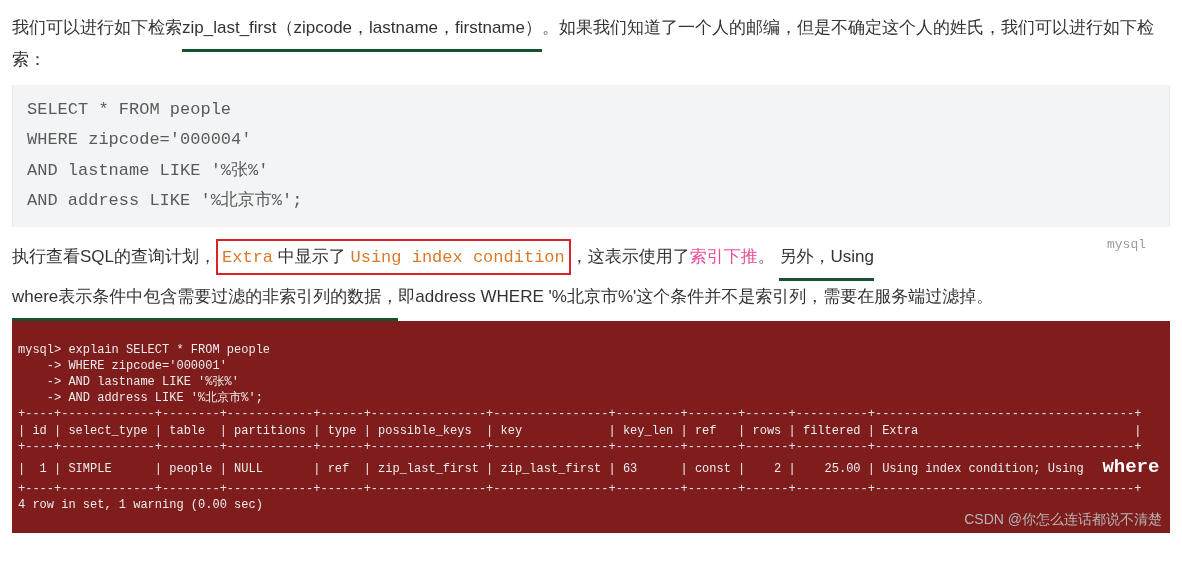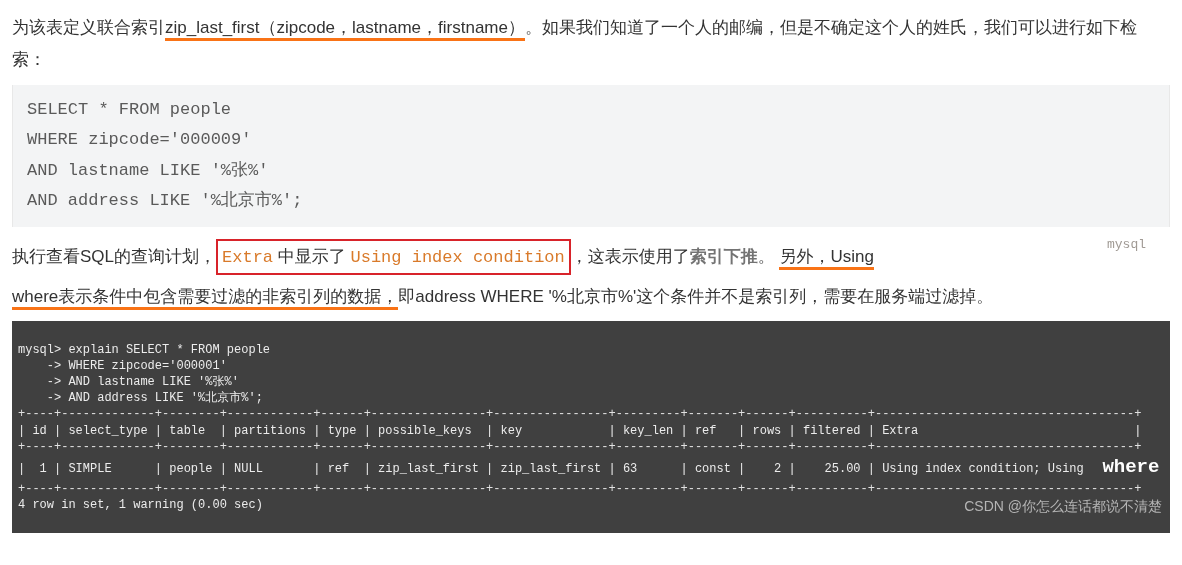--- a/index.html
+++ b/index.html
@@ -7,76 +7,76 @@
     padding: 12px;
     font-family: -apple-system, "Segoe UI", "PingFang SC", "Microsoft YaHei", sans-serif;
     font-size: 17px;
     line-height: 1.9;
     color: #333;
     background: #fff;
     width: 1158px;
   }
   .para { margin: 0 0 6px 0; }
   .red-underline {
-    border-bottom: 3px solid #f97316;
-    padding-bottom: 1px;
+    border-bottom: 3px solid #14532d;
+    padding-bottom: 12px;
   }
   .code-block {
     background: #f3f4f5;
     border-left: 1px solid #e8e8e8;
     border-right: 1px solid #e8e8e8;
     padding: 10px 14px;
     margin: 8px 0 12px 0;
     font-family: "Courier New", Consolas, monospace;
     font-size: 17px;
     color: #5a5a5a;
     white-space: pre;
     line-height: 1.8;
   }
   .red-box {
     border: 2px solid #d8232a;
     padding: 2px 4px;
     display: inline-block;
     line-height: 1.6;
   }
   .orange { color: #d97a2a; font-family: "Courier New", Consolas, monospace; }
-  .bold-dark { color: #737373; font-weight: bold; }
+  .bold-dark { color: #ec4899; font-weight: normal; }
   .mysql-tag { color:#a09a94; font-size:13px; font-family:"Courier New",monospace; }
   .term {
-    background: #404040;
+    background: #7f1d1d;
     color: #ececec;
     font-family: "Courier New", Consolas, monospace;
     font-size: 12px;
     line-height: 1.35;
     white-space: pre;
     padding: 4px 6px;
     margin-top: 8px;
     position: relative;
     overflow: hidden;
   }
   .term .sep { letter-spacing: 0; color:#e2e2e2; }
   .watermark {
     position:absolute;
     right:8px;
-    bottom:17px;
+    bottom:4px;
     color:#b5b5b5;
     font-size:14px;
     font-family:-apple-system,"Microsoft YaHei",sans-serif;
   }
   .white-bold { color:#fff; font-weight:bold; font-size:19px;}
 </style>
 </head>
 <body>
 
 <p class="para">
-  <span>为该表定义联合索引</span><span class="red-underline">zip_last_first（zipcode，lastname，firstname）</span><span>。如果我们知道了一个人的邮编，但是不确定这个人的姓氏，我们可以进行如下检索：</span>
+  <span>我们可以进行如下检索</span><span class="red-underline">zip_last_first（zipcode，lastname，firstname）</span><span>。如果我们知道了一个人的邮编，但是不确定这个人的姓氏，我们可以进行如下检索：</span>
 </p>
 
 <div class="code-block">SELECT * FROM people
-WHERE zipcode='000009'
+WHERE zipcode='000004'
 AND lastname LIKE '%张%'
 AND address LIKE '%北京市%';</div>
 
 <p class="para" style="position:relative;">
   <span>执行查看SQL的查询计划，</span><span class="red-box"><span class="orange">Extra</span><span> 中显示了 </span><span class="orange">Using index condition</span></span><span>，这表示使用了</span><span class="bold-dark">索引下推</span><span>。</span>
   <span class="mysql-tag" style="position:absolute; right:24px; top:-6px;">mysql</span>
   <span class="red-underline" style="margin-left:0;">另外，Using </span>
 </p>
 
 <p class="para">

